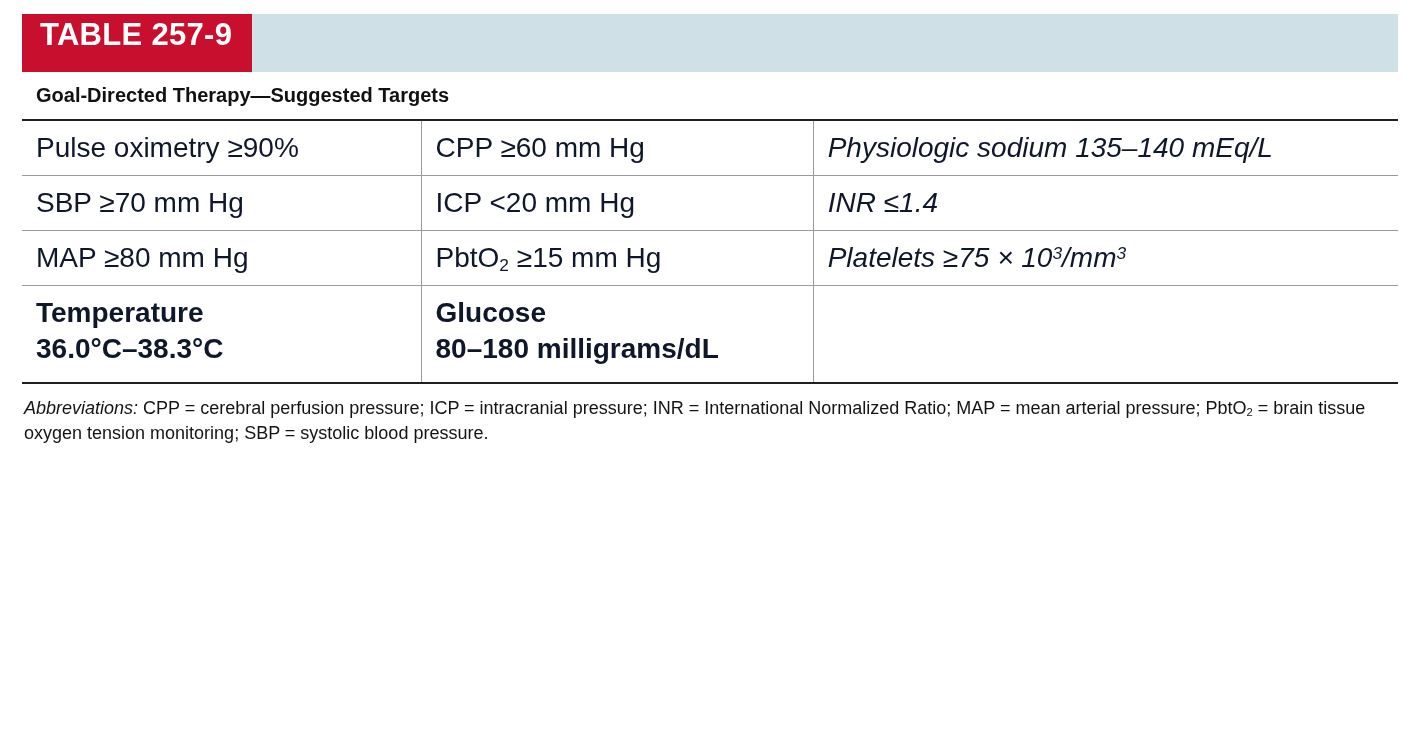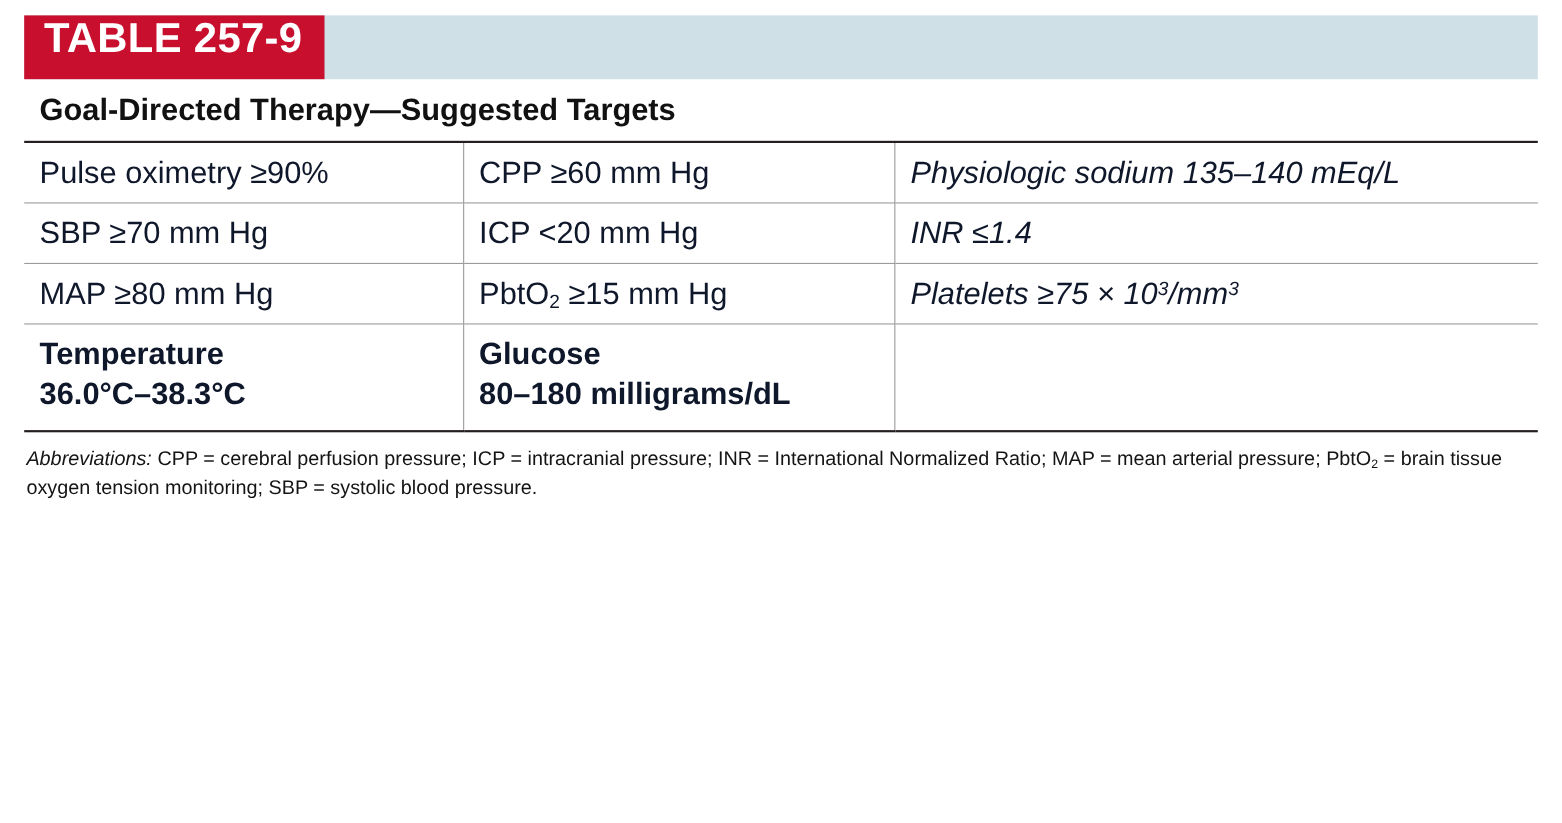--- a/index.html
+++ b/index.html
@@ -25,40 +25,40 @@
   .title-bar {
     display: flex;
     align-items: stretch;
     background: #cfe0e6;
     height: 58px;
   }
   .table-number {
     background: #c8102e;
     color: #ffffff;
     font-weight: bold;
-    font-size: 38px;
+    font-size: 31px;
     letter-spacing: 0.3px;
     display: flex;
     align-items: center;
     padding: 0 20px 16px 18px;
     white-space: nowrap;
   }
   .title-text {
     display: flex;
     align-items: center;
     padding-left: 20px;
     font-size: 29px;
     color: #14343f;
     font-weight: 600;
     white-space: nowrap;
   }
 
   
   .subhead {
-    font-size: 28px;
+    font-size: 20px;
     font-weight: bold;
     color: #111111;
     padding: 12px 0 12px 14px;
     border-bottom: 2px solid #231f20;
     box-sizing: border-box;
   }
 
   
   table.targets {
     width: 100%;

